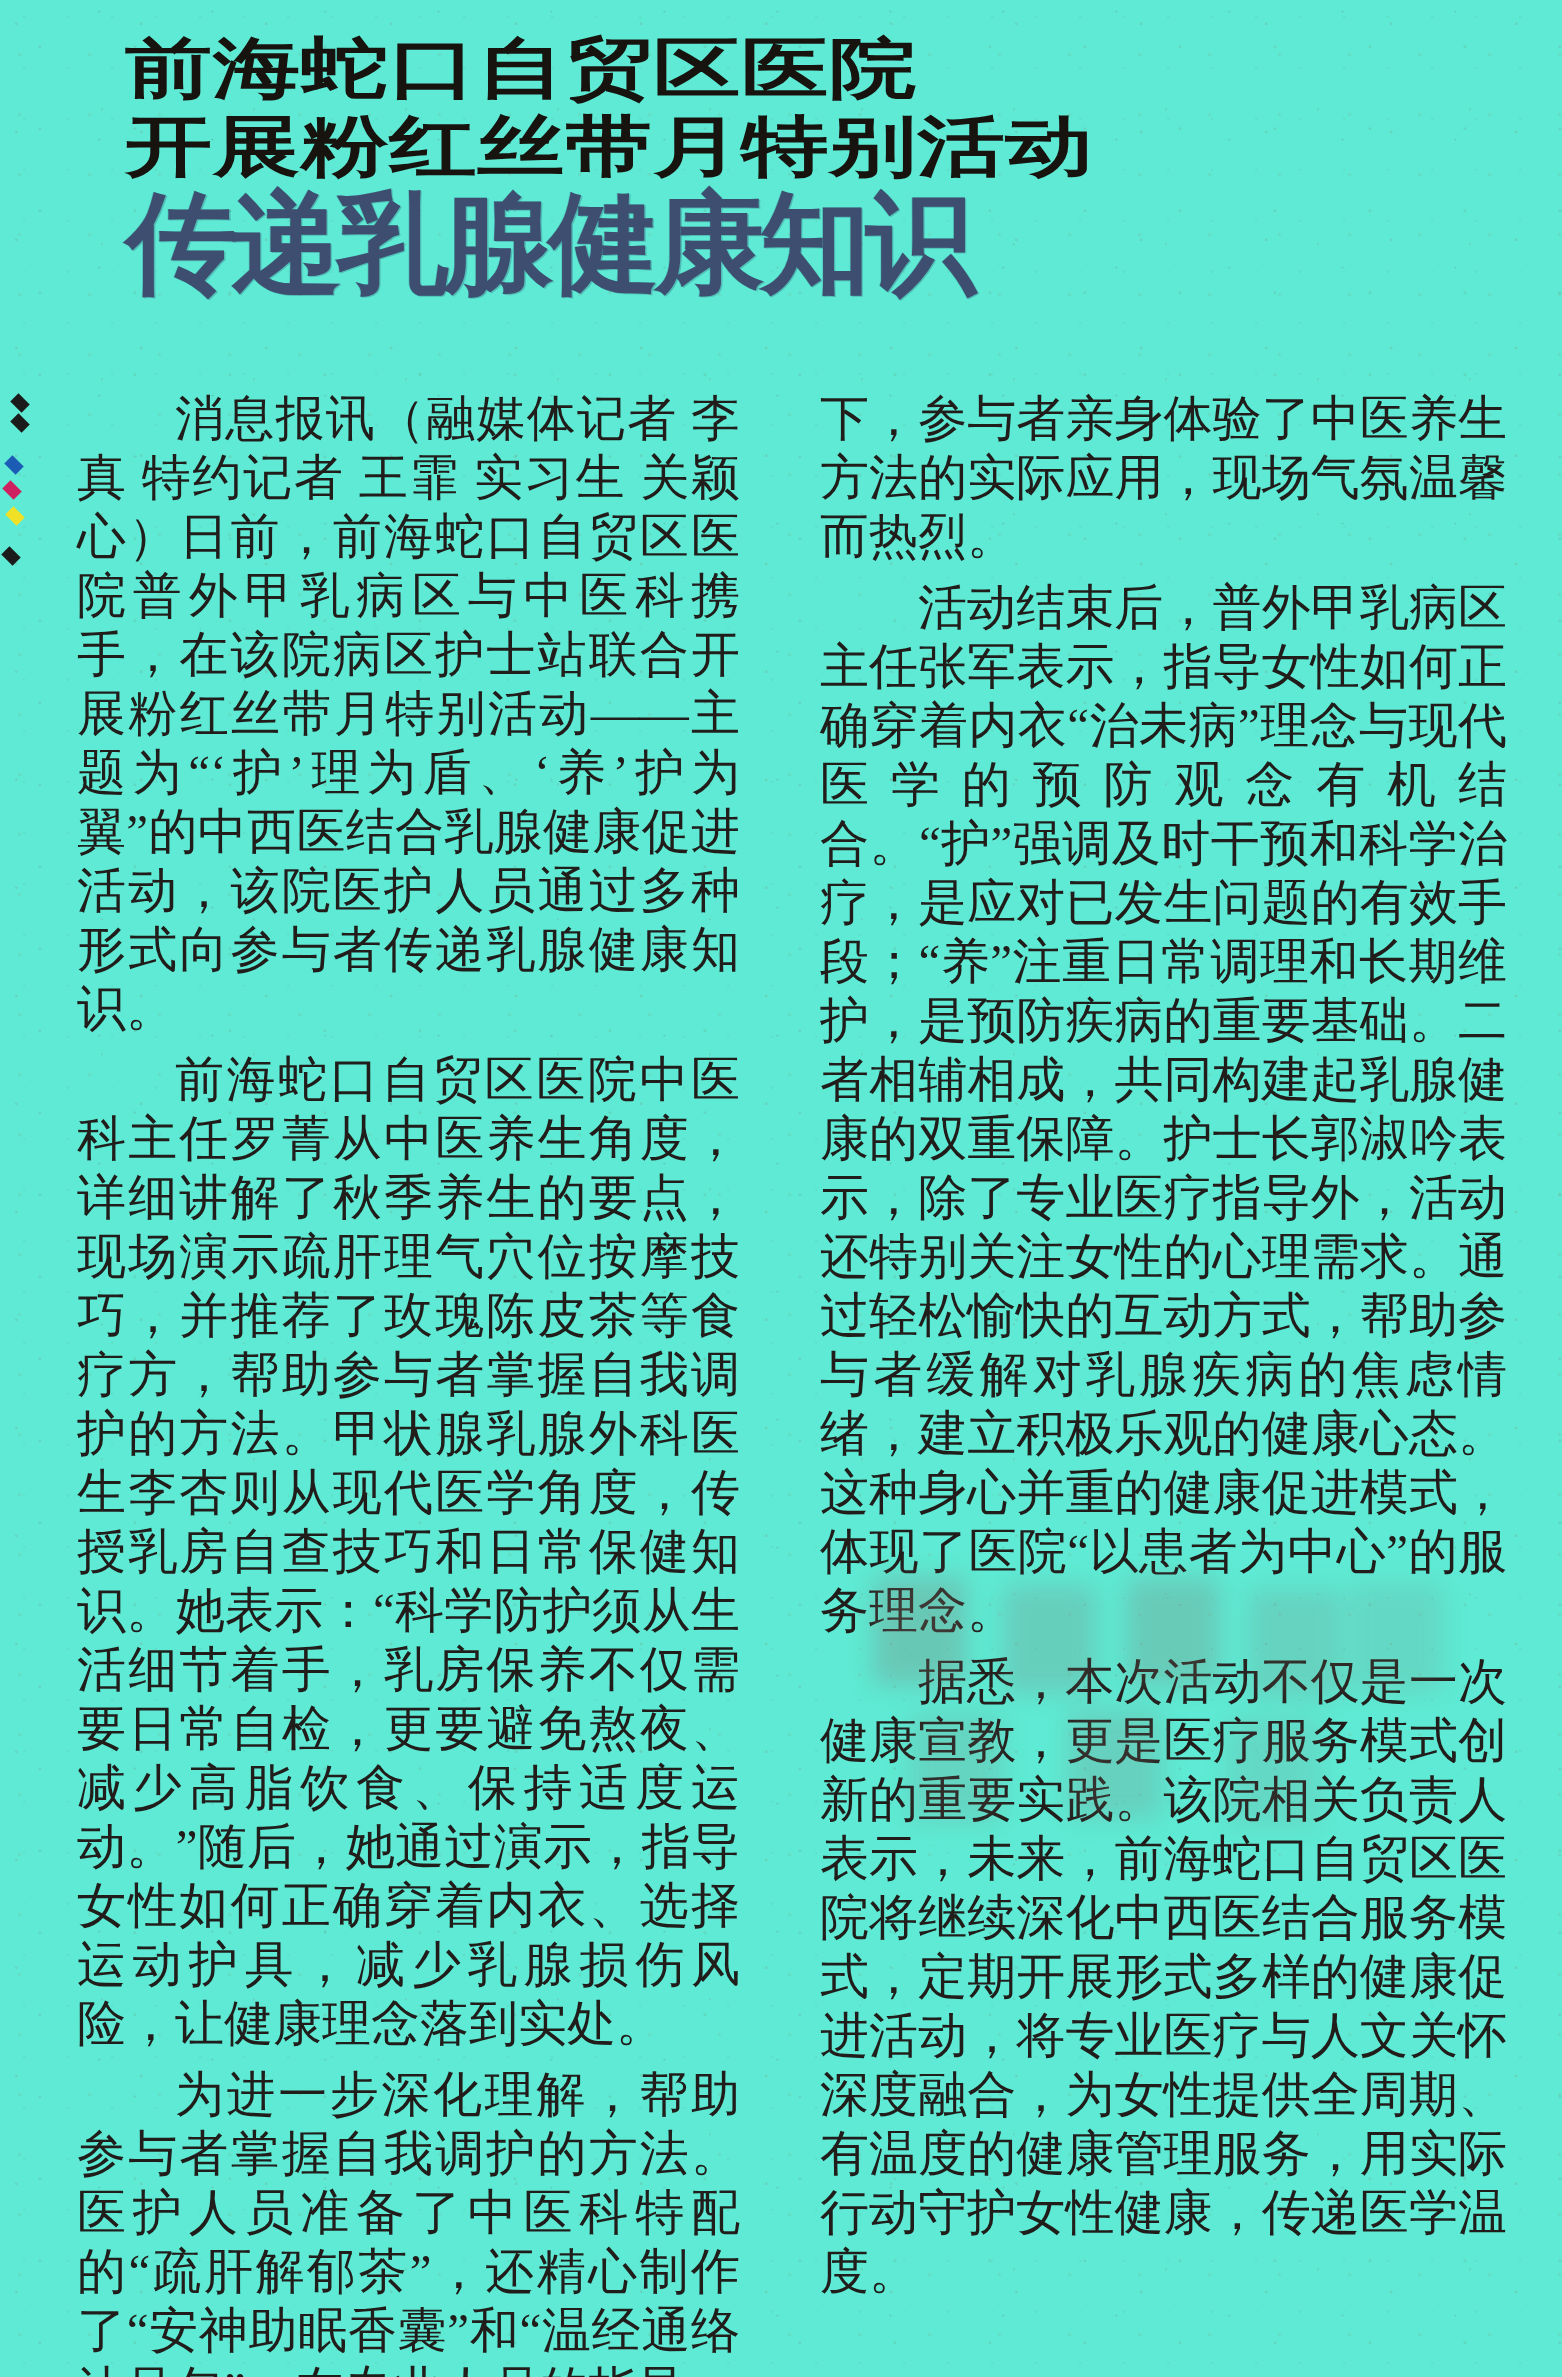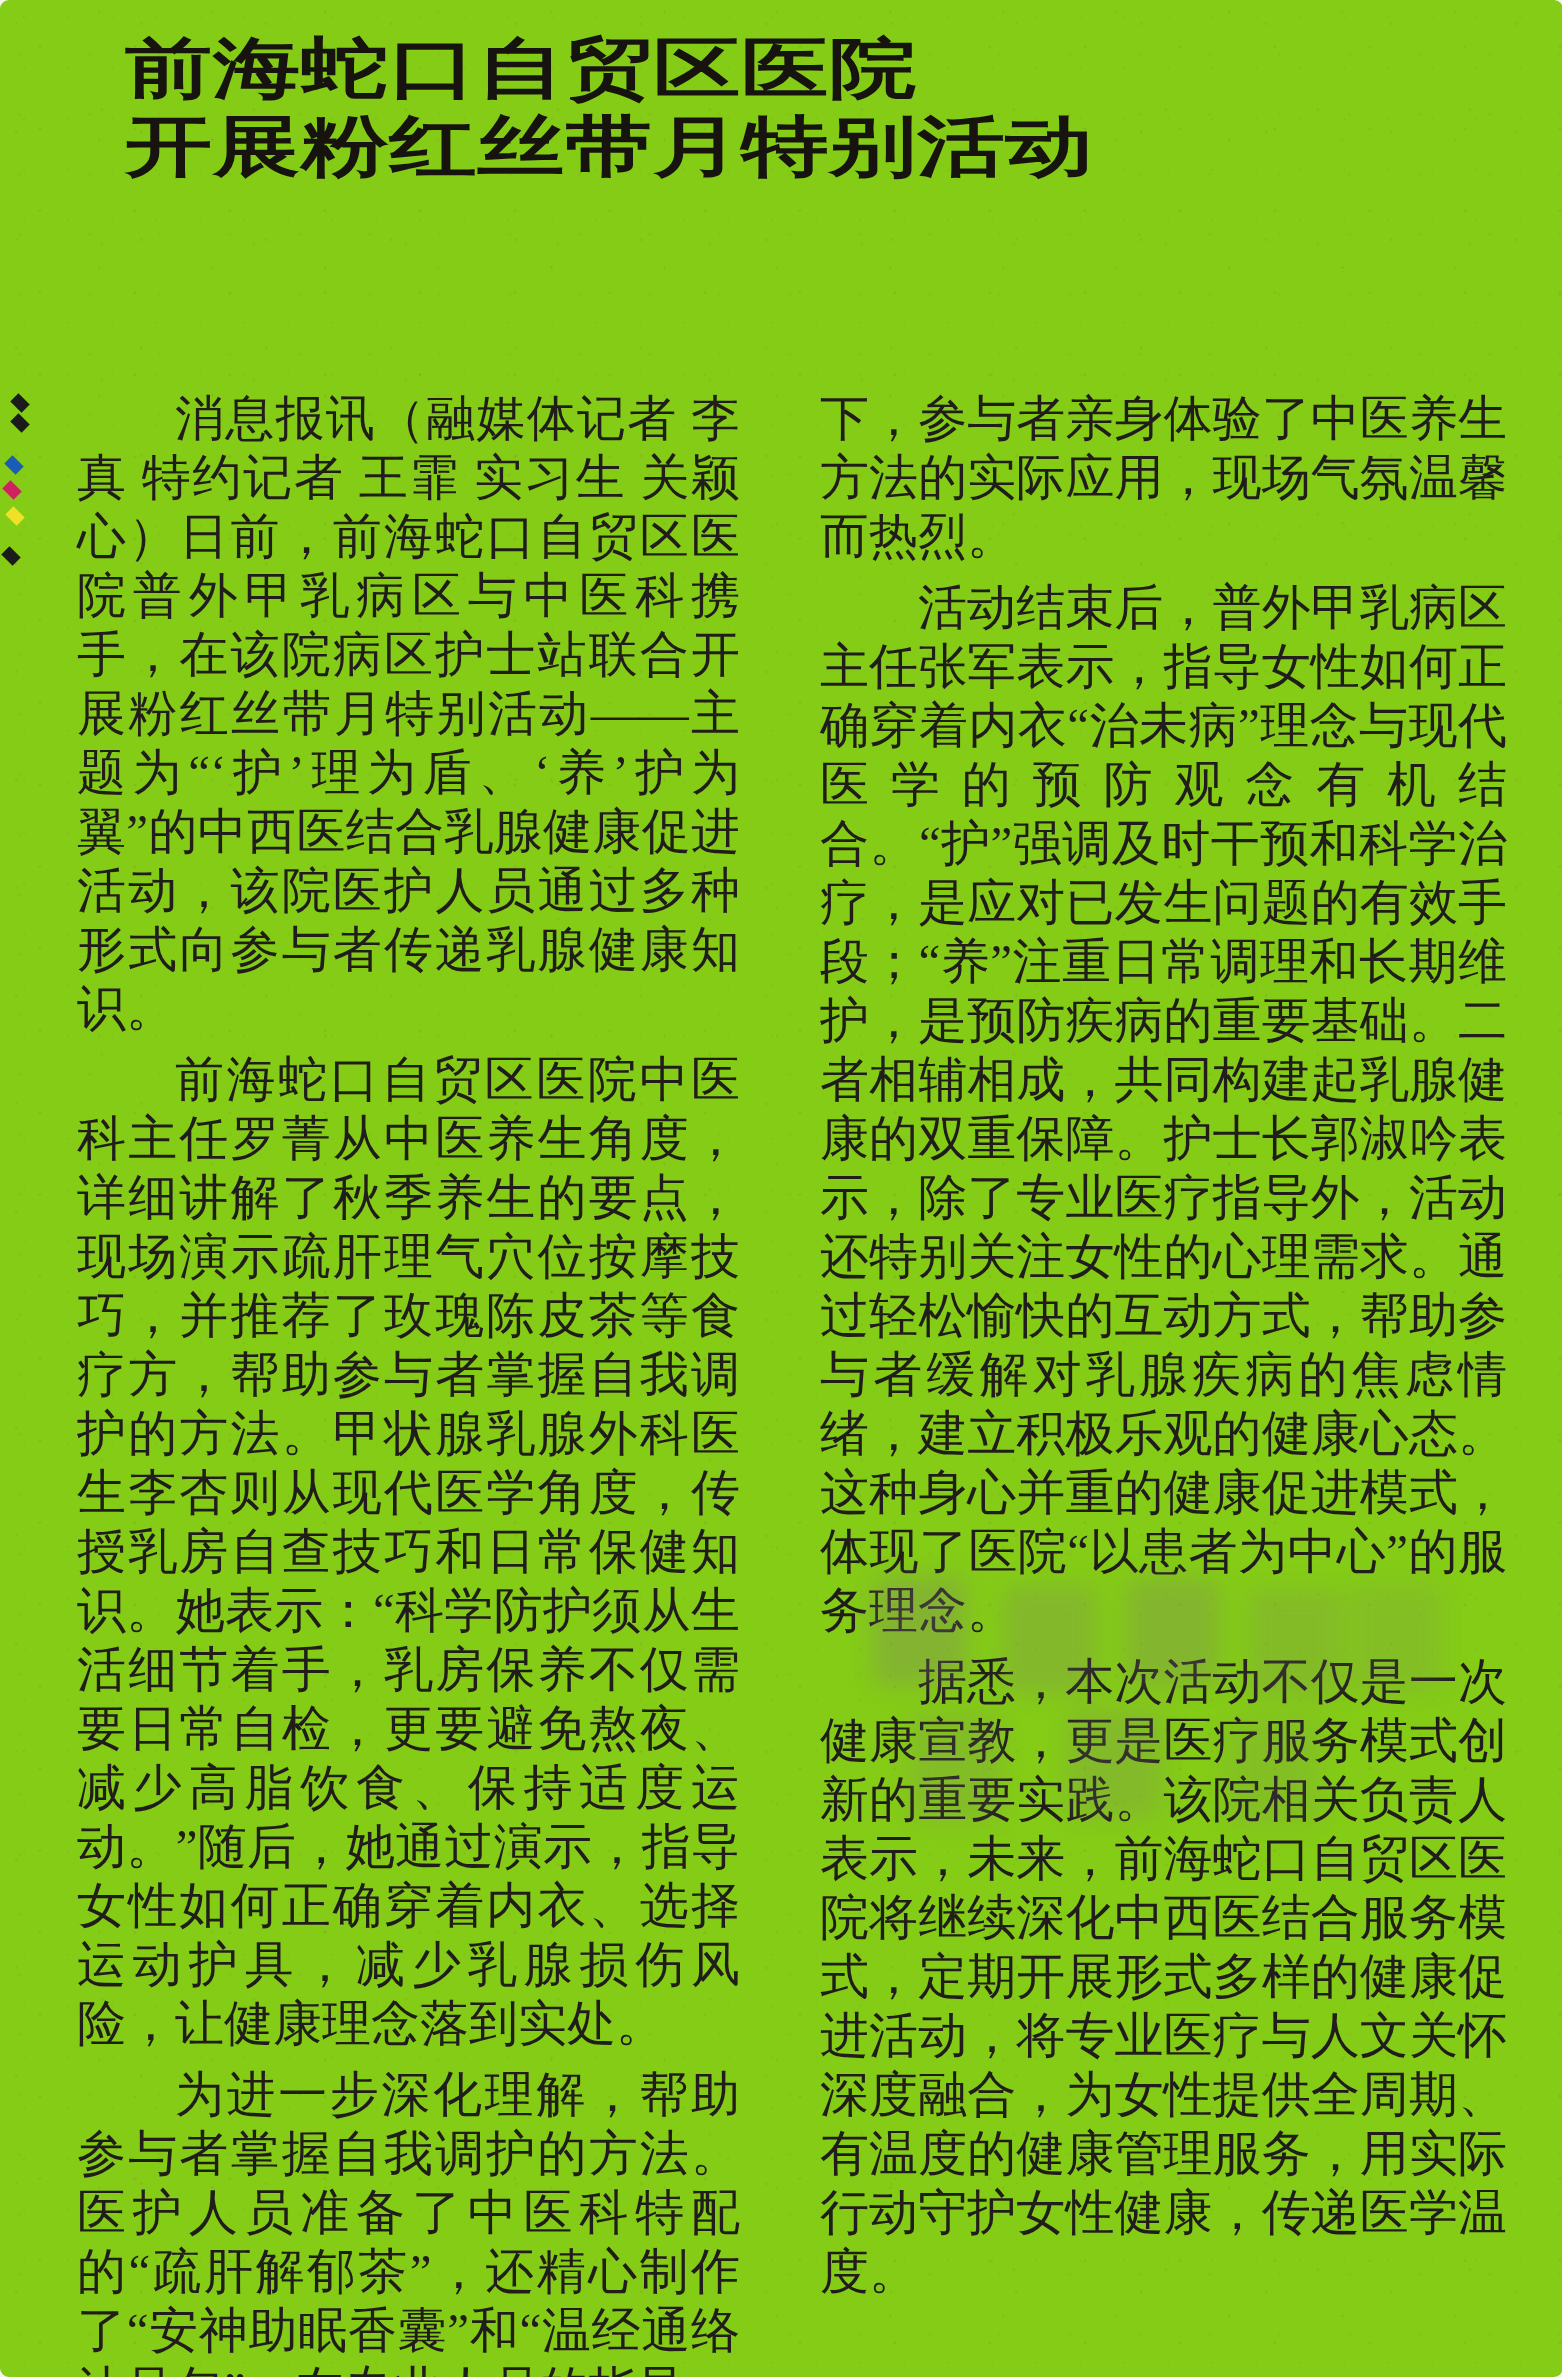--- a/index.html
+++ b/index.html
@@ -5,23 +5,22 @@
   html,body{margin:0;padding:0;}
   body{
     width:1563px;height:2377px;
     font-family:"Liberation Serif", serif;
     background:#f7f4ed;
     overflow:hidden;
   }
   .page{
     position:relative;
     width:1563px;height:2377px;
-    background:#84cc16;
+    background:#5eead4;
     overflow:hidden;
-    border-radius:9px;
   }
   
   .page::before{
     content:"";
     position:absolute;inset:0;
     pointer-events:none;
     background-image:
       radial-gradient(circle at 13% 22%, rgba(150,95,60,.16) 0 0.9px, transparent 1.7px),
       radial-gradient(circle at 67% 81%, rgba(140,85,55,.13) 0 0.7px, transparent 1.6px),
       radial-gradient(circle at 42% 57%, rgba(120,70,45,.11) 0 1px, transparent 1.9px),
@@ -88,20 +87,21 @@
 </head>
 <body>
 
 <div class="page">
 
   <div class="kicker">
     <div>前海蛇口自贸区医院</div>
     <div>开展粉红丝带月特别活动</div>
   </div>
 
+  <div class="headline">传递乳腺健康知识</div>
 
   <div class="col col-left">
     <p>消息报讯（融媒体记者 李真 特约记者 王霏 实习生 关颖心）日前，前海蛇口自贸区医院普外甲乳病区与中医科携手，在该院病区护士站联合开展粉红丝带月特别活动——主题为“‘护’理为盾、‘养’护为翼”的中西医结合乳腺健康促进活动，该院医护人员通过多种形式向参与者传递乳腺健康知识。</p>
     <p>前海蛇口自贸区医院中医科主任罗菁从中医养生角度，详细讲解了秋季养生的要点，现场演示疏肝理气穴位按摩技巧，并推荐了玫瑰陈皮茶等食疗方，帮助参与者掌握自我调护的方法。甲状腺乳腺外科医生李杏则从现代医学角度，传授乳房自查技巧和日常保健知识。她表示：“科学防护须从生活细节着手，乳房保养不仅需要日常自检，更要避免熬夜、减少高脂饮食、保持适度运动。”随后，她通过演示，指导女性如何正确穿着内衣、选择运动护具，减少乳腺损伤风险，让健康理念落到实处。</p>
     <p>为进一步深化理解，帮助参与者掌握自我调护的方法。医护人员准备了中医科特配的“疏肝解郁茶”，还精心制作了“安神助眠香囊”和“温经通络沐足包”。在专业人员的指导</p>
   </div>
 
   <div class="col col-right">
     <p class="no-indent">下，参与者亲身体验了中医养生方法的实际应用，现场气氛温馨而热烈。</p>
     <p>活动结束后，普外甲乳病区主任张军表示，指导女性如何正确穿着内衣“治未病”理念与现代医学的预防观念有机结合。“护”强调及时干预和科学治疗，是应对已发生问题的有效手段；“养”注重日常调理和长期维护，是预防疾病的重要基础。二者相辅相成，共同构建起乳腺健康的双重保障。护士长郭淑吟表示，除了专业医疗指导外，活动还特别关注女性的心理需求。通过轻松愉快的互动方式，帮助参与者缓解对乳腺疾病的焦虑情绪，建立积极乐观的健康心态。这种身心并重的健康促进模式，体现了医院“以患者为中心”的服务理念。</p>

